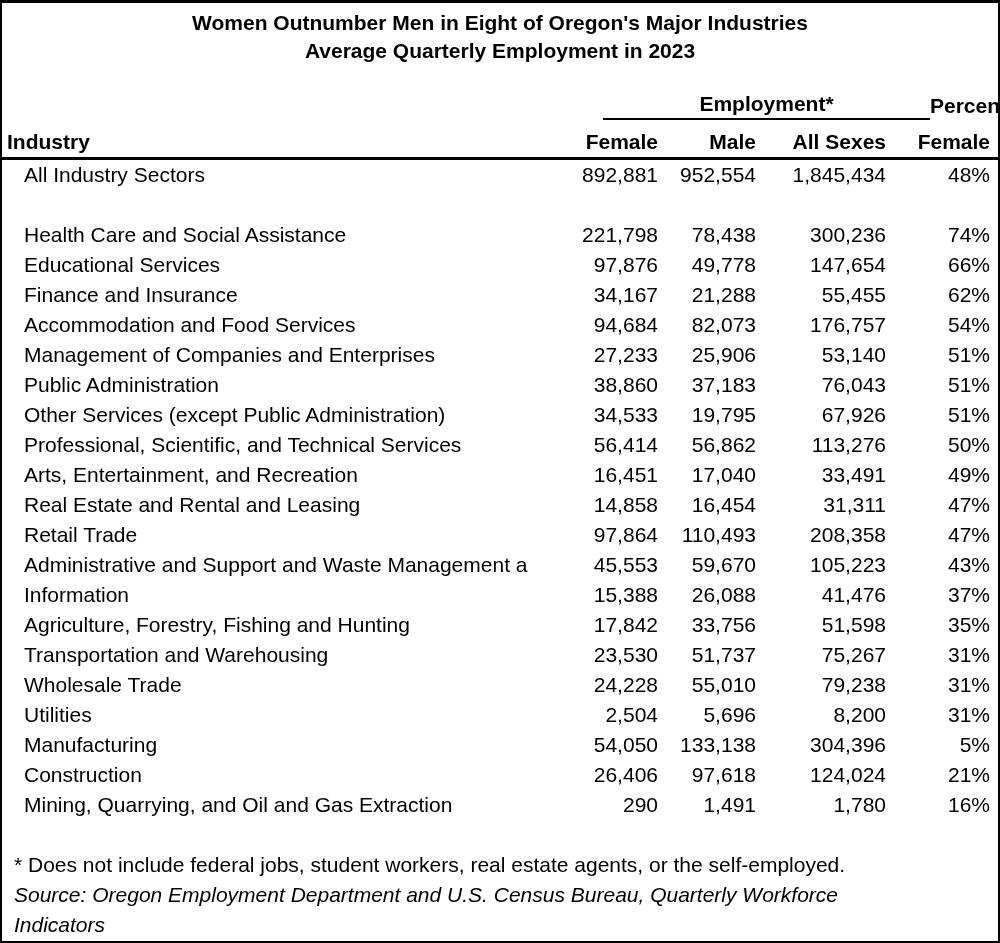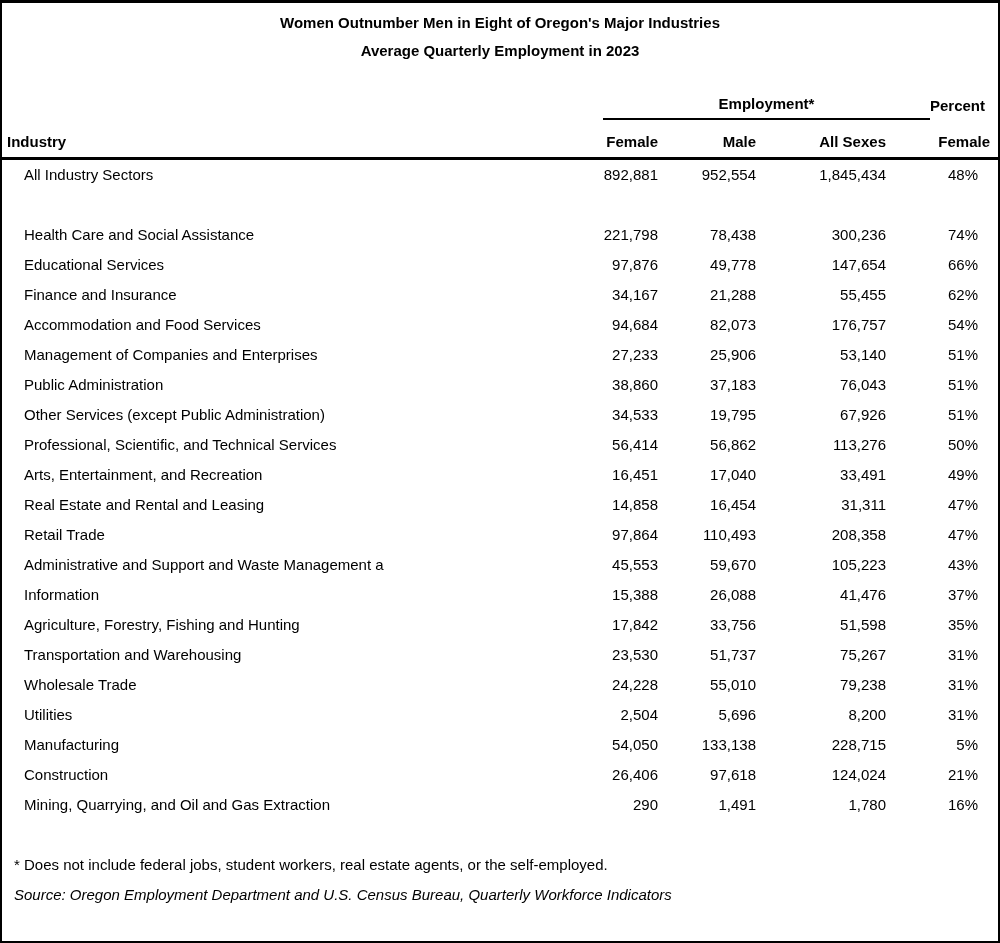--- a/index.html
+++ b/index.html
@@ -6,21 +6,21 @@
   .sheet {
     position: relative;
     width: 1000px;
     height: 943px;
     box-sizing: border-box;
     border: 2px solid #000000;
     border-top-width: 3px;
     background: #ffffff;
     color: #000000;
     font-family: "Liberation Sans", sans-serif;
-    font-size: 15px;
+    font-size: 21px;
     overflow: hidden;
   }
   .title-block { height: 87px; text-align: center; padding-top: 6px; box-sizing: border-box; }
   .title-line { font-weight: bold; line-height: 28px; }
 
   .grid-row {
     display: grid;
     grid-template-columns: 557px 99px 98px 130px 1fr;
   }
   .thead { border-bottom: 3px solid #000000; }
@@ -36,21 +36,21 @@
   .thead-row2 { height: 37px; align-items: end; }
   .th { font-weight: bold; line-height: 30px; }
   .th.left { text-align: left; padding-left: 5px; }
   .th.right { text-align: right; }
   .th.pad { padding-right: 8px; }
 
   .trow { display: grid; grid-template-columns: 557px 99px 98px 130px 1fr; height: 30px; }
   .cell { line-height: 30px; white-space: nowrap; }
   .cell.industry { padding-left: 22px; overflow: hidden; }
   .cell.num { text-align: right; }
-  .cell.percent { padding-right: 20px; }
+  .cell.percent { padding-right: 8px; }
   .spacer { height: 30px; }
 
   .footnotes { margin-top: 30px; padding-left: 12px; }
   .footnote-line { line-height: 30px; }
   .source-line { line-height: 30px; font-style: italic; width: 880px; }
 </style>
 </head>
 <body>
 
 <div class="sheet">
@@ -200,21 +200,21 @@
         <div class="cell industry">Utilities</div>
         <div class="cell num">2,504</div>
         <div class="cell num">5,696</div>
         <div class="cell num">8,200</div>
         <div class="cell num percent">31%</div>
       </div>
       <div class="trow">
         <div class="cell industry">Manufacturing</div>
         <div class="cell num">54,050</div>
         <div class="cell num">133,138</div>
-        <div class="cell num">228,715</div>
+        <div class="cell num">304,396</div>
         <div class="cell num percent">5%</div>
       </div>
       <div class="trow">
         <div class="cell industry">Construction</div>
         <div class="cell num">26,406</div>
         <div class="cell num">97,618</div>
         <div class="cell num">124,024</div>
         <div class="cell num percent">21%</div>
       </div>
       <div class="trow">

